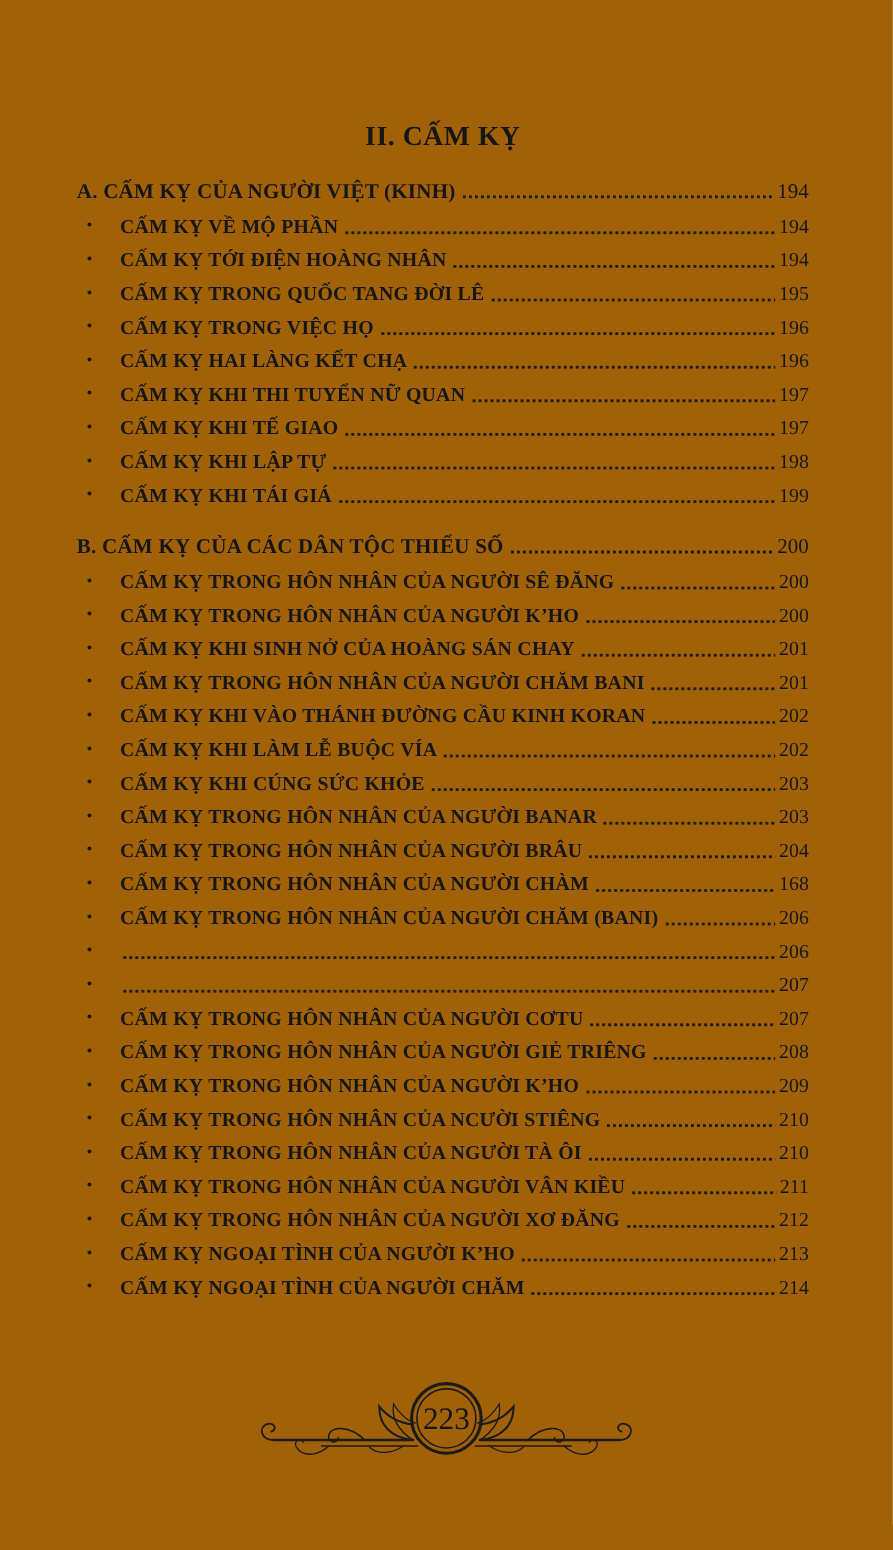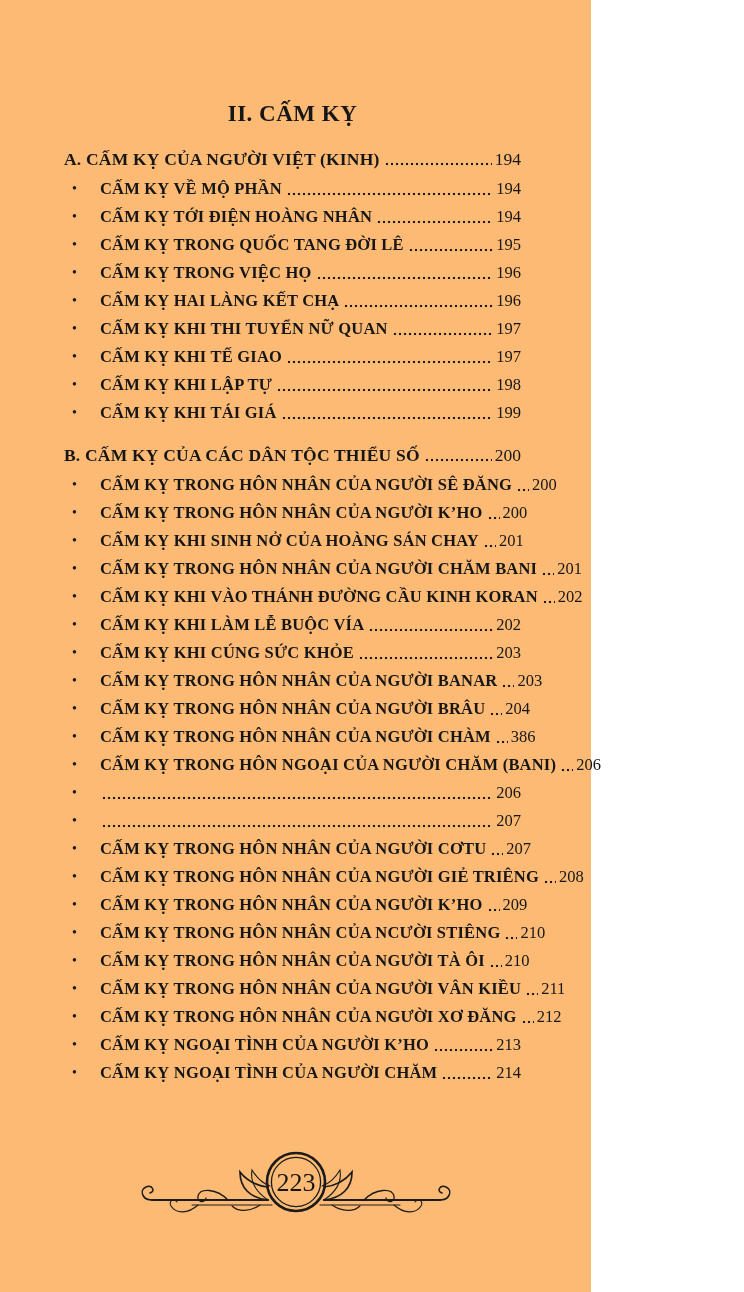--- a/index.html
+++ b/index.html
@@ -10,23 +10,23 @@
   body {
     width: 744px;
     height: 1292px;
     font-family: "Liberation Serif", "DejaVu Serif", serif;
     color: #161616;
     position: relative;
     overflow: hidden;
   }
   .page {
     position: relative;
-    width: 591px;
+    width: 744px;
     height: 1292px;
-    background: #fdba74;
+    background: #a16207;
   }
   .toc-wrap {
     position: absolute;
     left: 64px;
     right: 70px;
     top: 98px;
   }
   .doc-title {
     text-align: center;
     font-size: 23px;
@@ -209,25 +209,25 @@
         <div class="toc-row item">
           <span class="bullet">•</span>
           <span class="label">CẤM KỴ TRONG HÔN NHÂN CỦA NGƯỜI BRÂU</span>
           <span class="leader"></span>
           <span class="pagenum">204</span>
         </div>
         <div class="toc-row item">
           <span class="bullet">•</span>
           <span class="label">CẤM KỴ TRONG HÔN NHÂN CỦA NGƯỜI CHÀM</span>
           <span class="leader"></span>
-          <span class="pagenum">386</span>
-        </div>
-        <div class="toc-row item">
-          <span class="bullet">•</span>
-          <span class="label">CẤM KỴ TRONG HÔN NGOẠI CỦA NGƯỜI CHĂM (BANI)</span>
+          <span class="pagenum">168</span>
+        </div>
+        <div class="toc-row item">
+          <span class="bullet">•</span>
+          <span class="label">CẤM KỴ TRONG HÔN NHÂN CỦA NGƯỜI CHĂM (BANI)</span>
           <span class="leader"></span>
           <span class="pagenum">206</span>
         </div>
         <div class="toc-row item">
           <span class="bullet">•</span>
           <span class="leader"></span>
           <span class="pagenum">206</span>
         </div>
         <div class="toc-row item">
           <span class="bullet">•</span>

